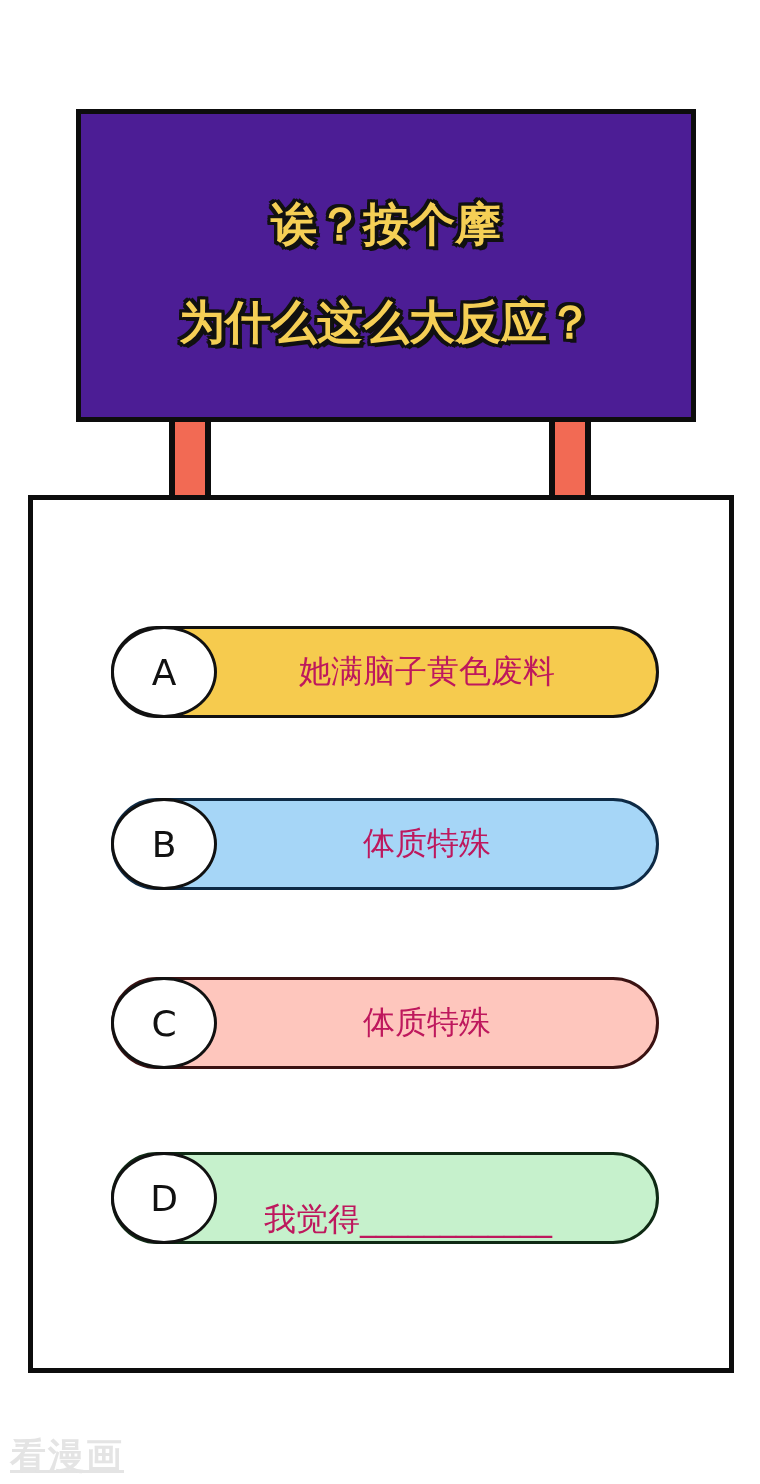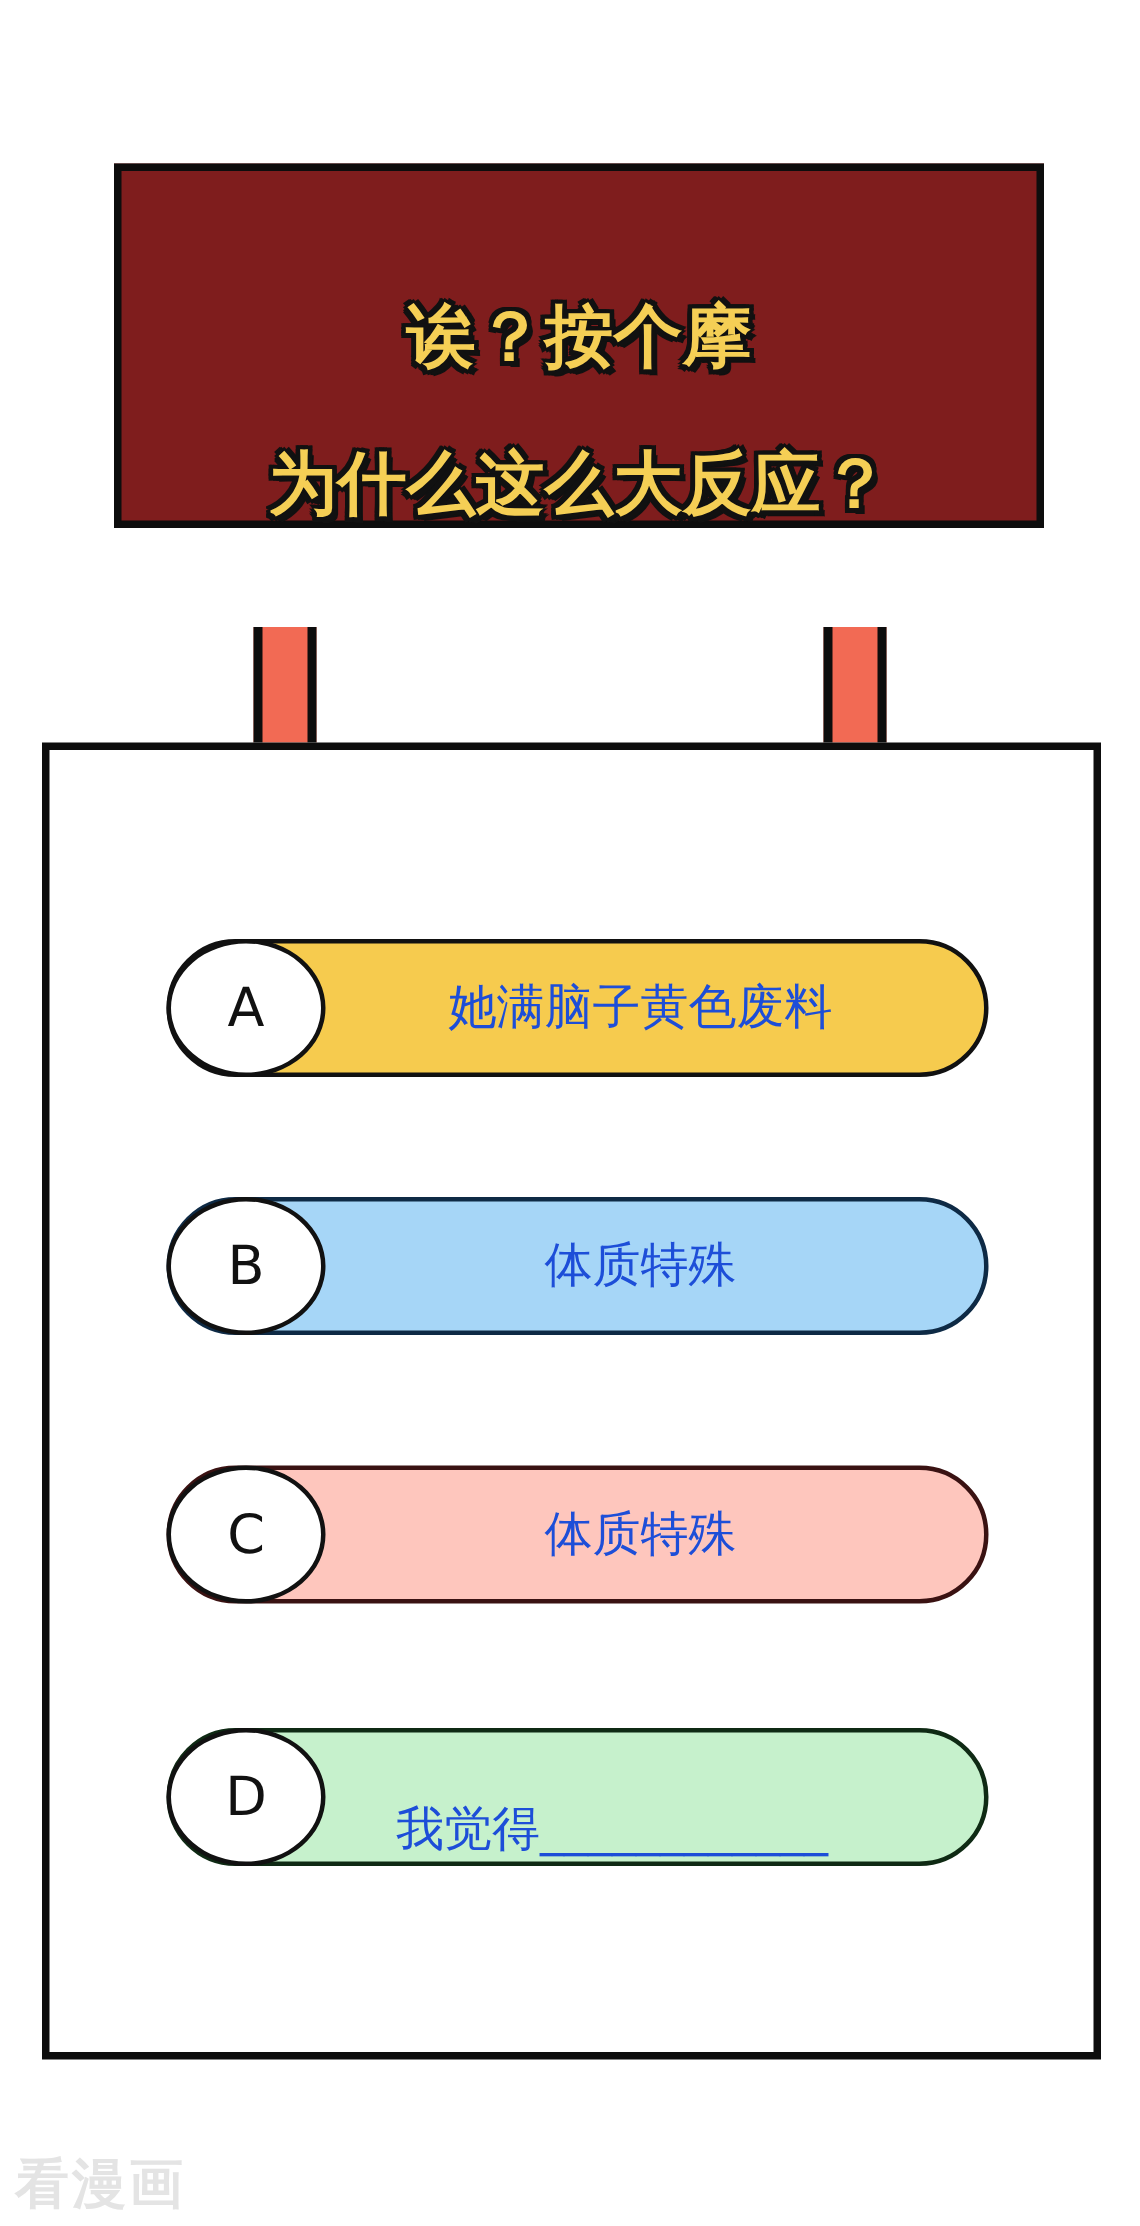--- a/index.html
+++ b/index.html
@@ -12,24 +12,24 @@
       height: 1484px;
       position: relative;
       overflow: hidden;
       font-family: "DejaVu Sans", "Liberation Sans", sans-serif;
     }
     .sign {
       position: absolute;
       left: 76px;
       top: 109px;
       width: 620px;
-      height: 243px;
+      height: 313px;
       box-sizing: border-box;
       border: 5px solid #0d0d0d;
-      background: #7f1d1d;
+      background: #4c1d95;
       z-index: 2;
     }
     .sign-title {
       position: absolute;
       left: 0;
       right: 0;
       text-align: center;
       font-weight: bold;
       font-size: 46px;
       color: #f5cf55;
@@ -96,35 +96,36 @@
     .option .option-text {
       position: absolute;
       left: 104px;
       right: 20px;
       top: 0;
       bottom: 0;
       display: flex;
       align-items: center;
       justify-content: center;
       font-size: 32px;
-      color: #1d4ed8;
+      color: #be185d;
     }
     .option.a { top: 126px; background: #f6cb4e; border-color: #111; }
     .option.b { top: 298px; background: #a6d6f7; border-color: #0e2a45; }
     .option.c { top: 477px; background: #fec6bd; border-color: #3a1212; }
     .option.d { top: 652px; background: #c6f1cc; border-color: #0f2a14; }
     .option.d .option-text { justify-content: flex-start; padding-left: 46px; margin-top: 44px; }
     .watermark {
       position: absolute;
       left: 10px;
       top: 1432px;
       font-size: 36px;
       color: #e4e4e4;
       font-weight: bold;
       letter-spacing: 2px;
+      text-decoration: underline;
     }
   </style>
 </head>
 <body>
 
 <div class="sign">
   <div class="sign-title line1">诶？按个摩</div>
   <div class="sign-title line2">为什么这么大反应？</div>
 </div>
 

